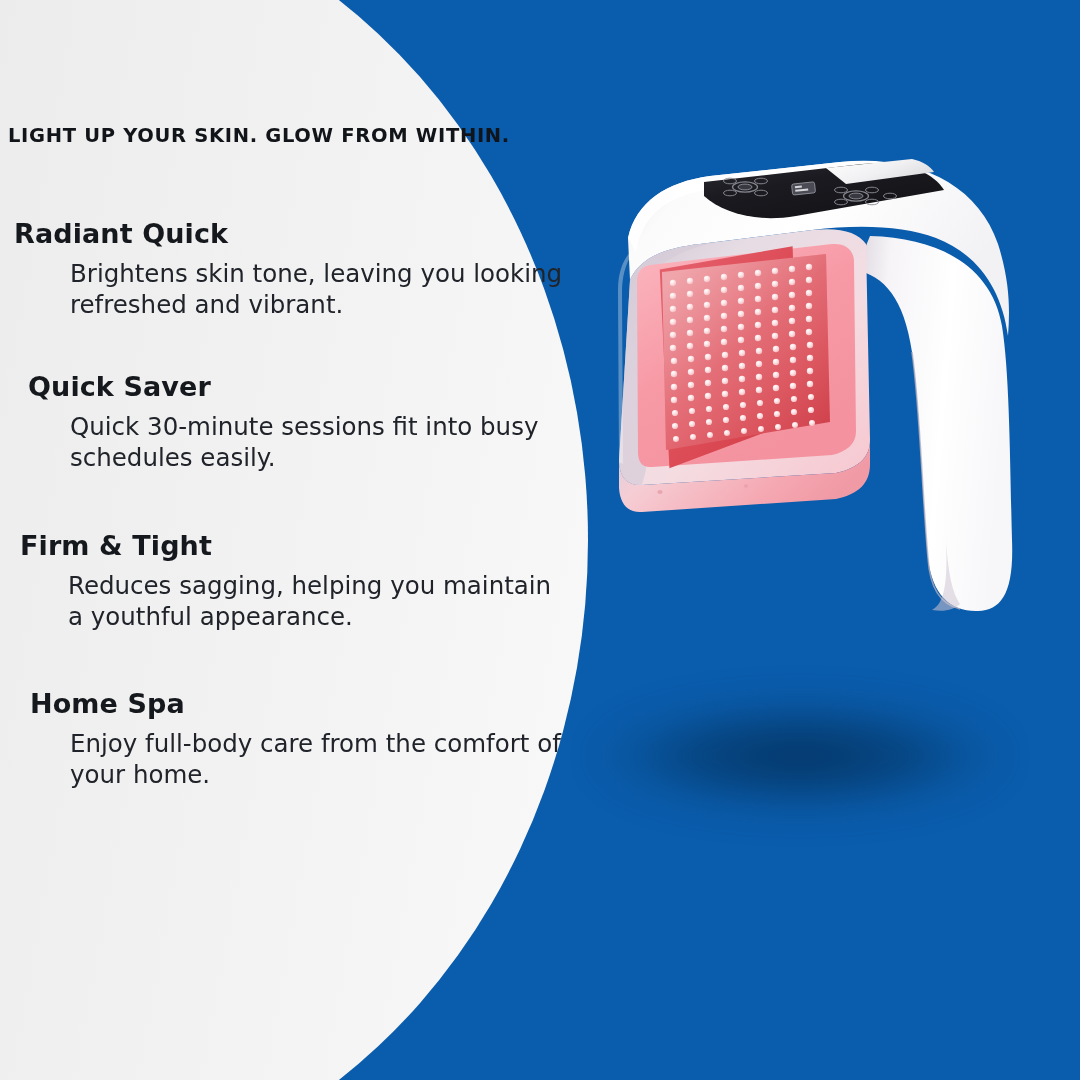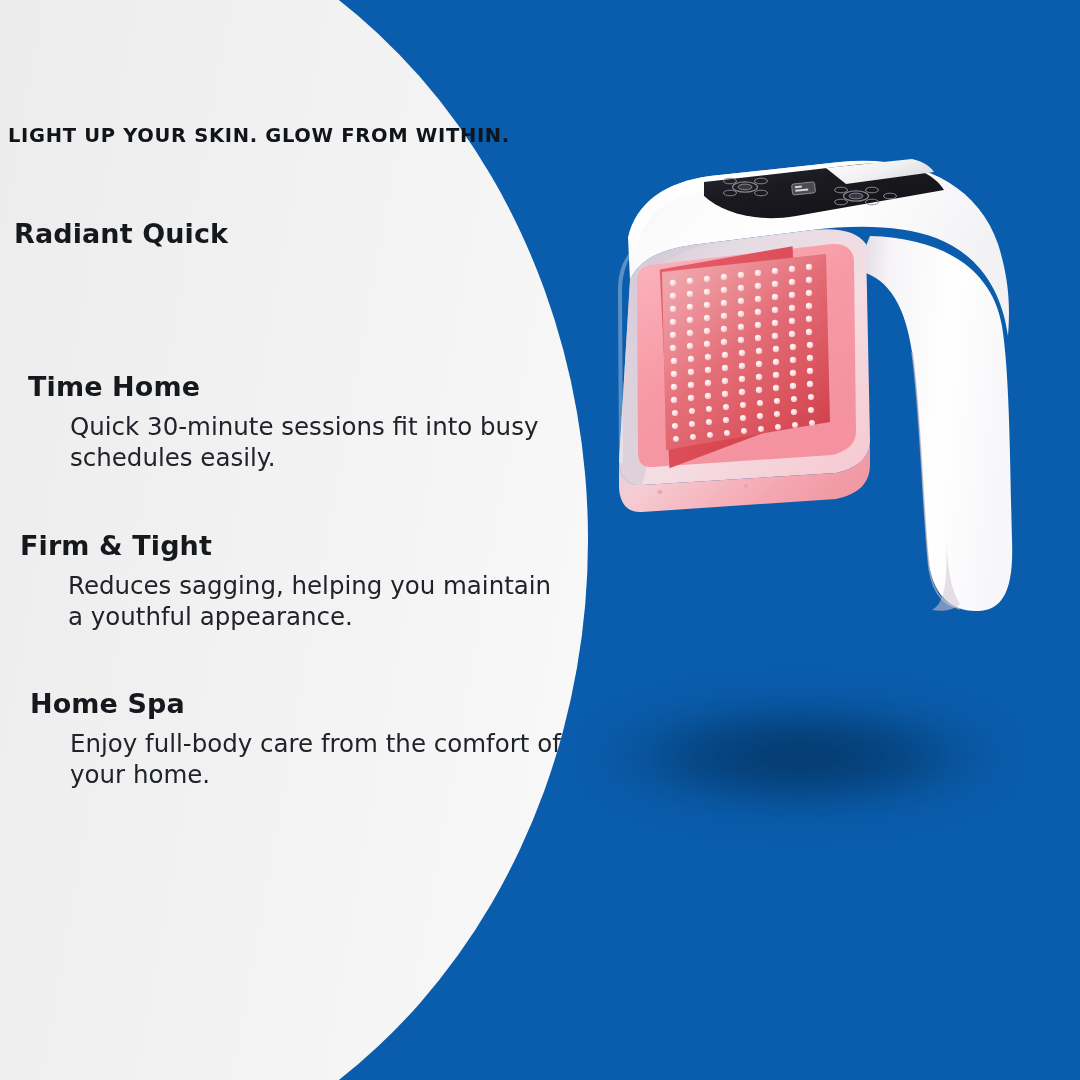--- a/index.html
+++ b/index.html
@@ -438,24 +438,25 @@
                C88,116 82,132 82,152 L83,324 Z" fill="#FFFFFF" opacity="0.32"></path>
     </svg>
   </div>
 
   <div class="text-col">
 
     <div class="eyebrow">LIGHT UP YOUR SKIN. GLOW FROM WITHIN.</div>
 
     <div class="feature f0">
       <div class="feature-title">Radiant Quick</div>
+      <div class="feature-body">Brightens skin tone, leaving you looking refreshed and vibrant.</div>
     </div>
 
     <div class="feature f1">
-      <div class="feature-title">Time Home</div>
+      <div class="feature-title">Quick Saver</div>
       <div class="feature-body">Quick 30-minute sessions fit into busy schedules easily.</div>
     </div>
 
     <div class="feature f3">
       <div class="feature-title">Home Spa</div>
       <div class="feature-body">Enjoy full-body care from the comfort of your home.</div>
     </div>
 
     <div class="feature f2">
       <div class="feature-title">Firm &amp; Tight</div>

